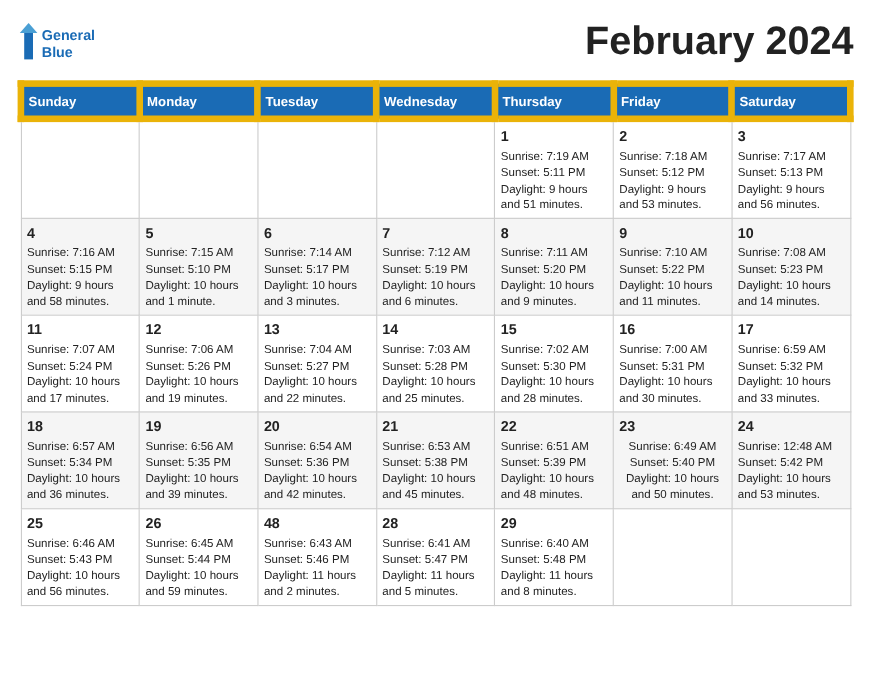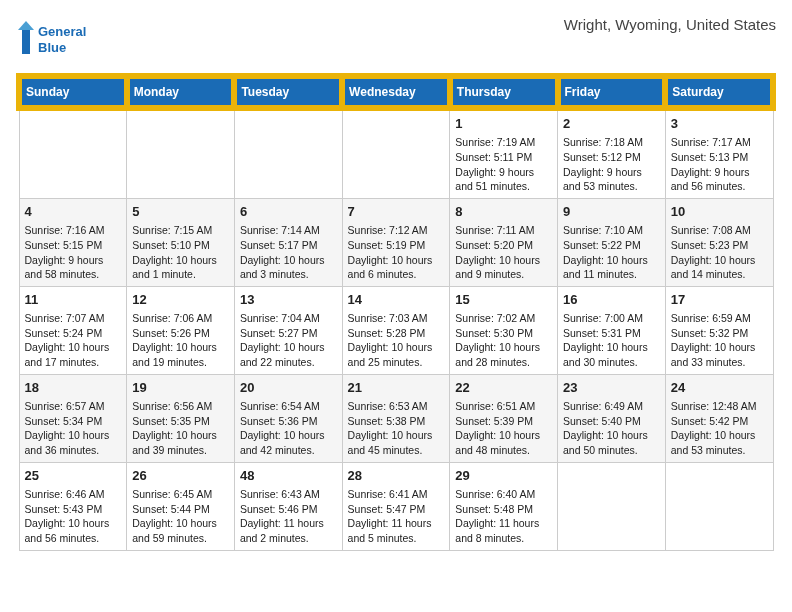--- a/index.html
+++ b/index.html
@@ -70,21 +70,21 @@
 <div class="header">
   <div class="logo">
       <svg width="70" height="45" viewBox="0 0 70 45">
         <text x="22" y="20" font-size="13" font-weight="bold" fill="#1a6bb5" font-family="Arial">General</text>
         <text x="22" y="36" font-size="13" font-weight="bold" fill="#1a6bb5" font-family="Arial">Blue</text>
         <polygon points="10,5 18,14 2,14" fill="#4a9fd4"></polygon>
         <rect x="6" y="14" width="8" height="24" fill="#1a6bb5"></rect>
       </svg>
     </div>
   <div class="title-block">
-    <div class="location">Wright, Wyoming, United States</div>
+    <div class="month-title">February 2024</div>
   </div>
 </div>
 
 <table class="calendar">
   <thead>
     <tr>
     <th>Sunday</th>
         <th>Monday</th>
         <th>Tuesday</th>
         <th>Wednesday</th>
@@ -254,21 +254,21 @@
         </td>
         <td>
           <span class="day-num">22</span>
           <div class="day-info" style="white-space: pre-line;">Sunrise: 6:51 AM
 Sunset: 5:39 PM
 Daylight: 10 hours
 and 48 minutes.</div>
         </td>
         <td>
           <span class="day-num">23</span>
-          <div class="day-info" style="white-space: pre-line;">Sunrise: 6:49 AM
+          <div class="day-info" style="white-space: pre-line; text-align: center;">Sunrise: 6:49 AM
 Sunset: 5:40 PM
 Daylight: 10 hours
 and 50 minutes.</div>
         </td>
         <td>
           <span class="day-num">24</span>
           <div class="day-info" style="white-space: pre-line;">Sunrise: 12:48 AM
 Sunset: 5:42 PM
 Daylight: 10 hours
 and 53 minutes.</div>

